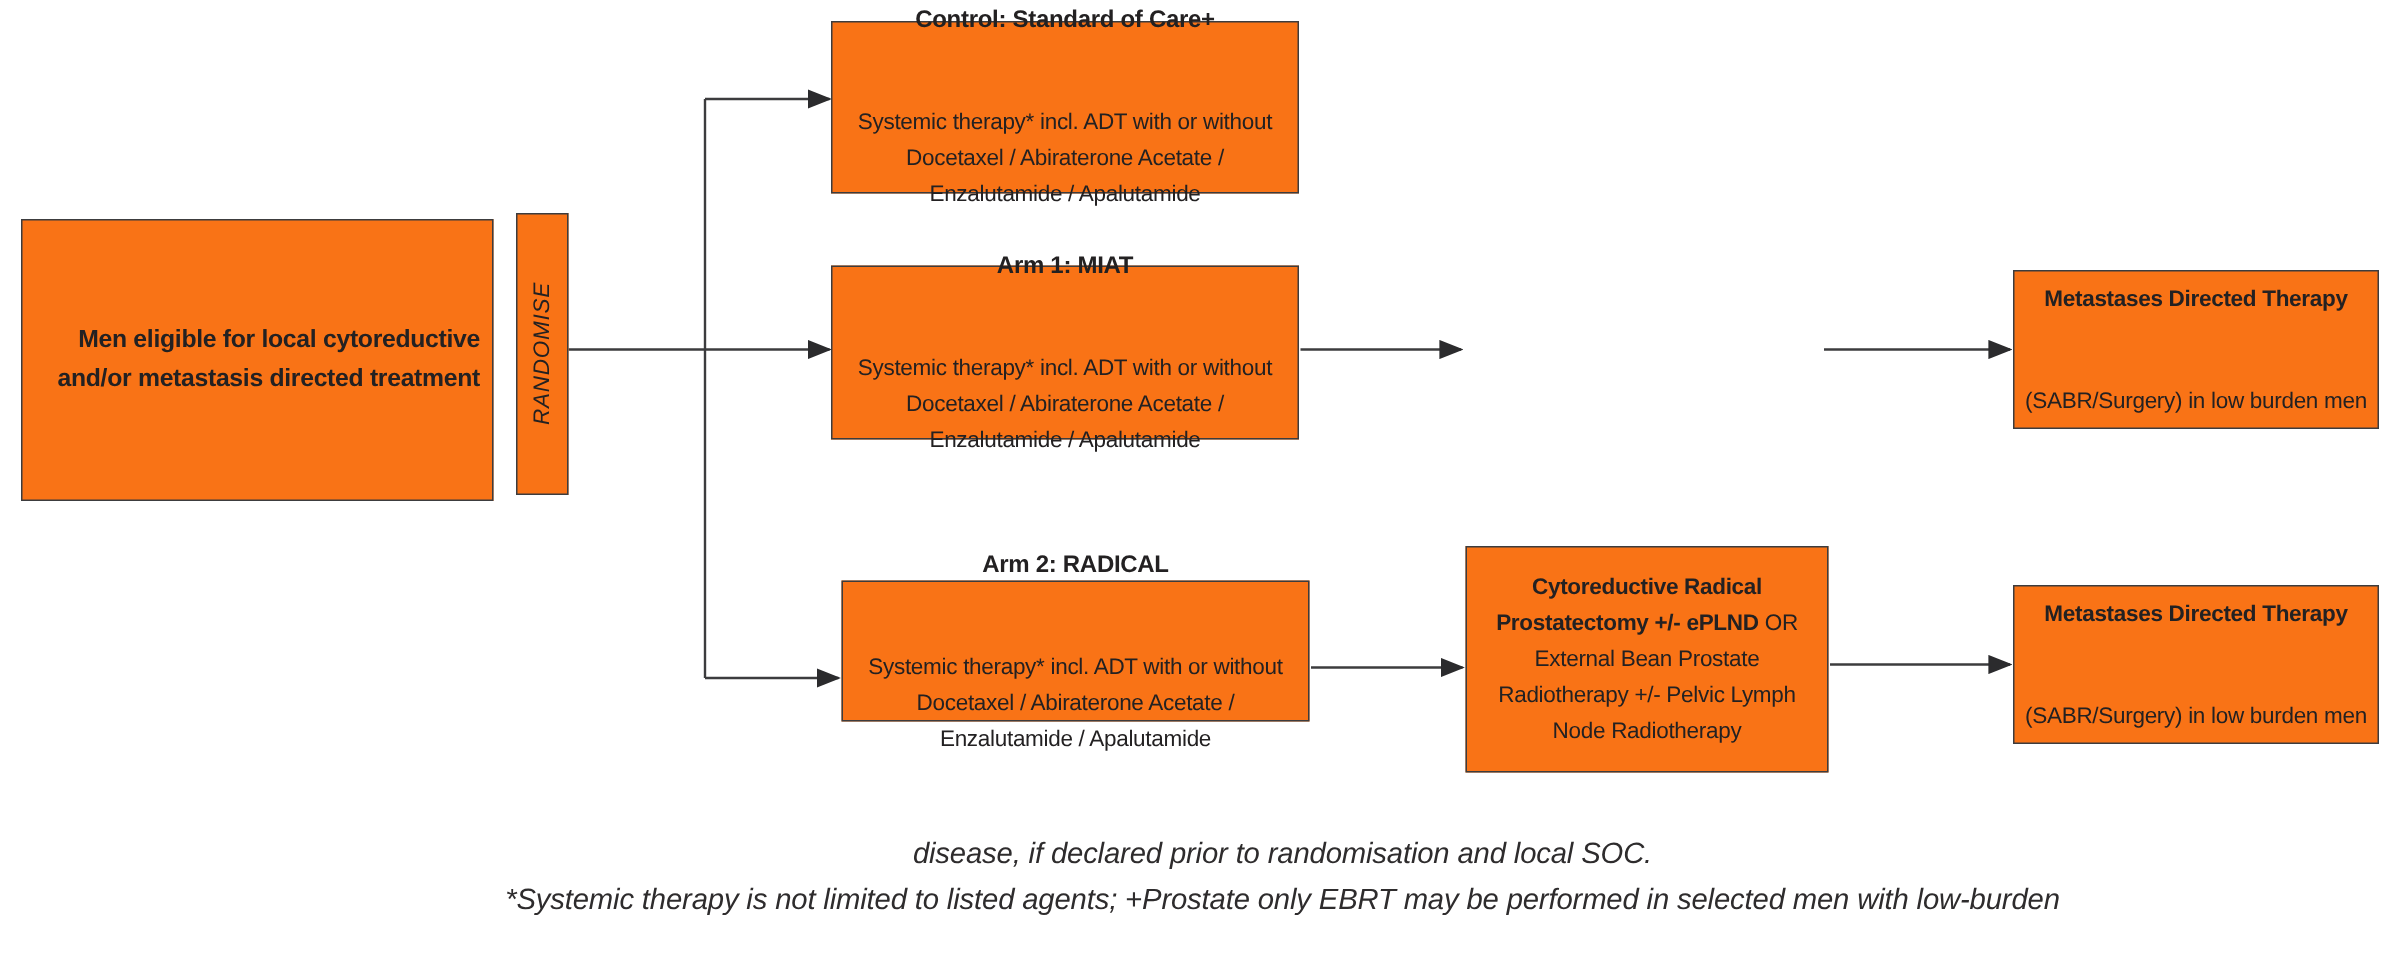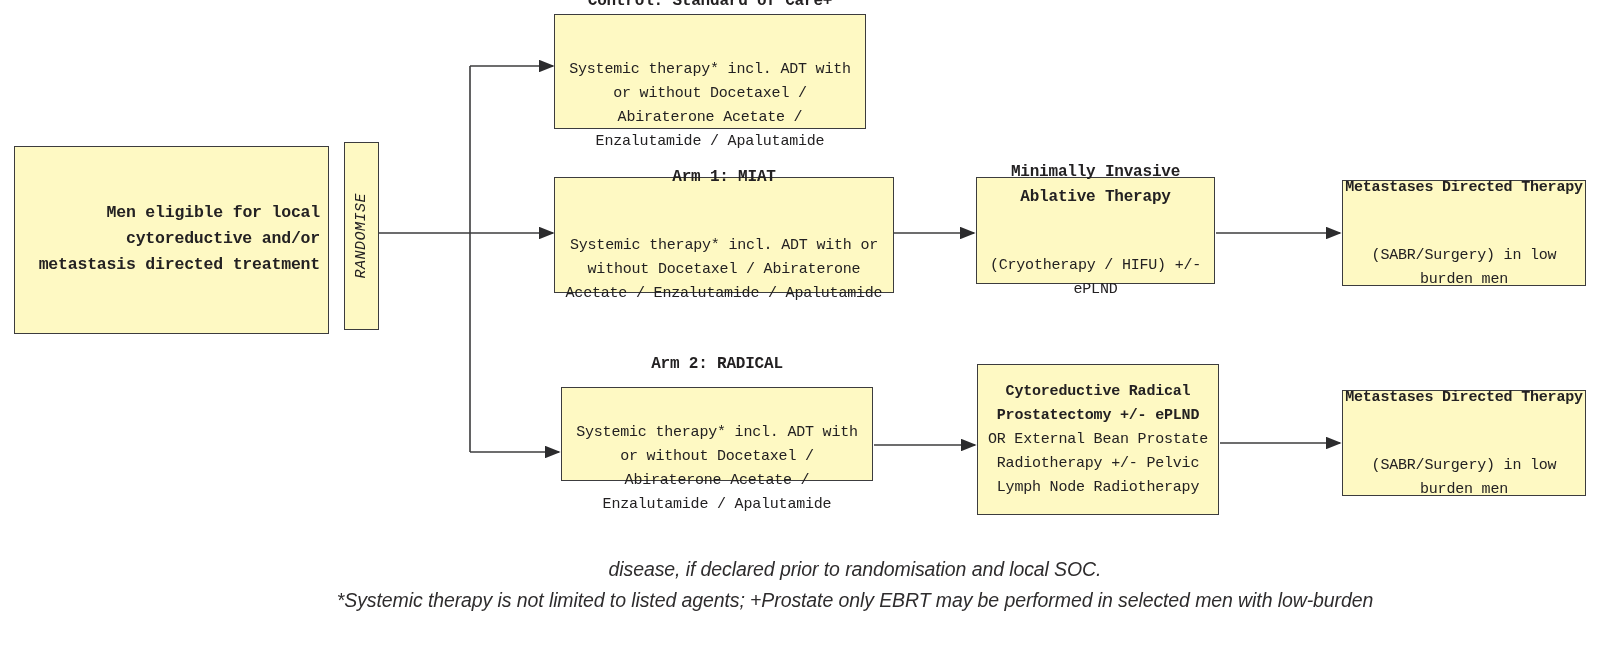--- a/index.html
+++ b/index.html
@@ -20,28 +20,27 @@
     position: absolute;
     left: 0; top: 0;
     width: 1600px;
     height: 648px;
     pointer-events: none;
   }
   .box {
     position: absolute;
     box-sizing: border-box;
     border: 1px solid #3c3c3e;
-    background: #fef9c3;
+    background: #f97316;
     display: flex;
     flex-direction: column;
     align-items: center;
     justify-content: center;
     text-align: center;
     padding: 4px 8px;
-    font-family: Liberation Mono, monospace;
   }
   .box-title {
     font-weight: bold;
     font-size: 16px;
     line-height: 25px;
     letter-spacing: -0.2px;
   }
   .box-body {
     font-size: 15px;
     line-height: 24px;
@@ -56,21 +55,21 @@
   }
   .randomise-label {
     writing-mode: vertical-rl;
     transform: rotate(180deg);
     font-style: italic;
     font-size: 15px;
     letter-spacing: 0.5px;
     white-space: nowrap;
   }
   .control  { left: 554px;  top: 14px;  width: 312px; height: 115px; }
-  .arm1     { left: 554px;  top: 177px; width: 340px; height: 116px; }
+  .arm1     { left: 554px;  top: 177px; width: 312px; height: 116px; }
   .arm2     { left: 561px;  top: 387px; width: 312px; height: 94px; }
   .miat     { left: 976px;  top: 177px; width: 239px; height: 107px; }
   .radical  { left: 977px;  top: 364px; width: 242px; height: 151px; padding: 4px 6px; align-items: flex-end; }
   .radical .mixed { font-size: 15px; line-height: 24px; letter-spacing: -0.2px; }
   .radical .mixed .bold-part { font-weight: bold; }
   .mdt-top    { left: 1342px; top: 180px; width: 244px; height: 106px; padding: 4px 5px; }
   .mdt-bottom { left: 1342px; top: 390px; width: 244px; height: 106px; padding: 4px 5px; }
   .mdt-top .box-title, .mdt-bottom .box-title { font-size: 15px; white-space: nowrap; }
   .footnote {
     position: absolute;
@@ -124,24 +123,20 @@
   <div class="box arm1">
     <div class="box-title">Arm 1: MIAT</div>
     <div class="box-body">Systemic therapy* incl. ADT with or without Docetaxel / Abiraterone Acetate / Enzalutamide / Apalutamide</div>
   </div>
 
   <div class="box arm2">
     <div class="box-title">Arm 2: RADICAL</div>
     <div class="box-body">Systemic therapy* incl. ADT with or without Docetaxel / Abiraterone Acetate / Enzalutamide / Apalutamide</div>
   </div>
 
-  <div class="box miat">
-    <div class="box-title">Minimally Invasive Ablative Therapy</div>
-    <div class="box-body">(Cryotherapy / HIFU) +/- ePLND</div>
-  </div>
 
   <div class="box radical">
     <div class="mixed"><span class="bold-part">Cytoreductive Radical Prostatectomy +/- ePLND</span><span> OR External Bean Prostate Radiotherapy +/- Pelvic Lymph Node Radiotherapy</span></div>
   </div>
 
   <div class="box mdt-top">
     <div class="box-title">Metastases Directed Therapy</div>
     <div class="box-body">(SABR/Surgery) in low burden men</div>
   </div>
 

